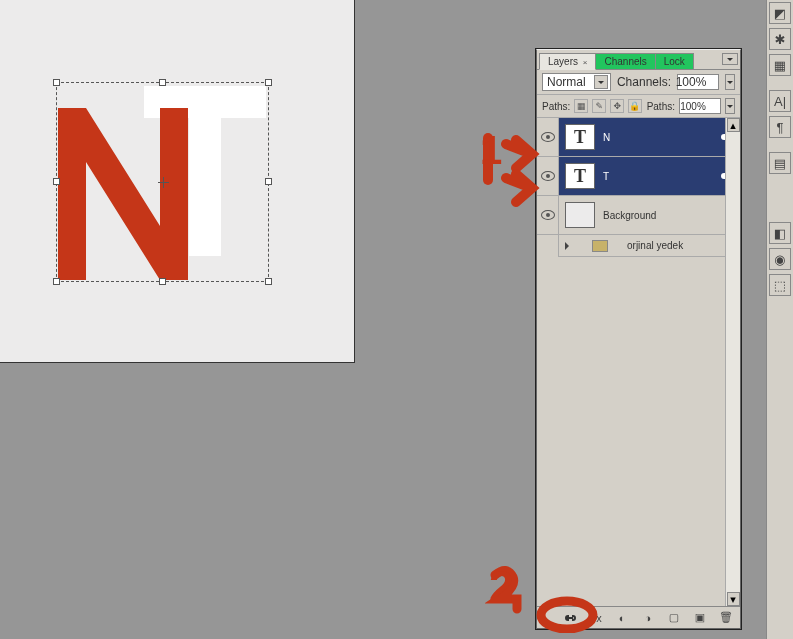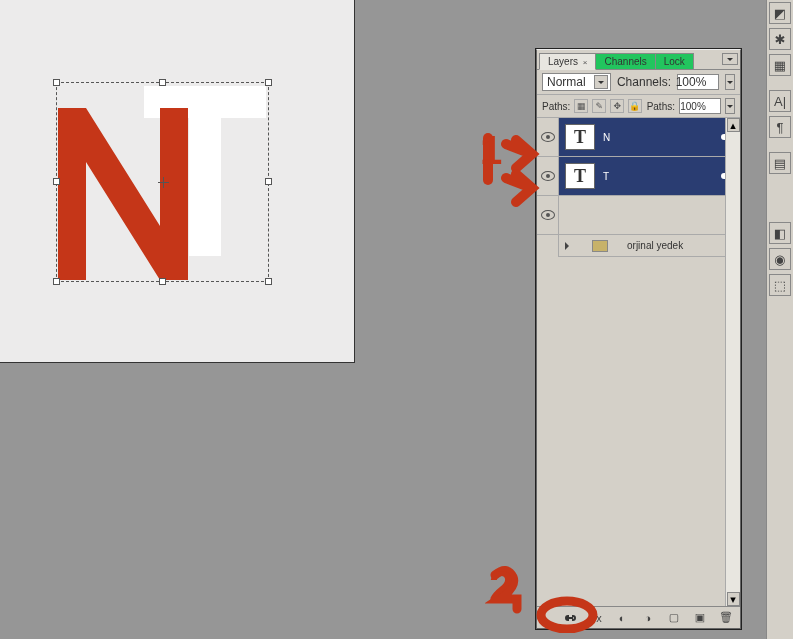--- a/index.html
+++ b/index.html
@@ -316,20 +316,24 @@
           <svg width="16" height="8" viewBox="0 0 16 8">
               <path d="M3 4a3 3 0 0 1 3-3h1v2H6a1 1 0 1 0 0 2h1v2H6a3 3 0 0 1-3-3zm7-3h1a3 3 0 1 1 0 6h-1V5h1a1 1 0 1 0 0-2h-1V1zM5 3h6v2H5z" fill="#fff"></path>
             </svg>
         </div>
       </div>
     </div>
 
     <div class="layer">
       <div class="eye-col">
         <div class="eye"></div>
+      </div>
+      <div class="layer-body">
+        <div class="thumb" style="background:#ecebeb"></div>
+        <div class="layer-name" style="color:#333">Background</div>
       </div>
     </div>
 
     <div class="group-row">
       <div class="eye-col" style="height:22px"></div>
       <div class="group-body">
         <div class="tri"></div>
         <div class="folder"></div>
         <div class="layer-name" style="color:#333">orjinal yedek</div>
       </div>

